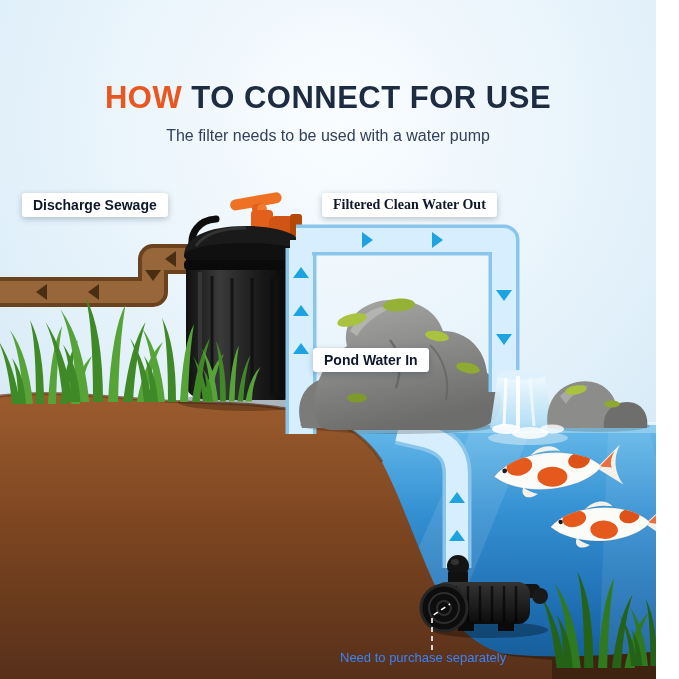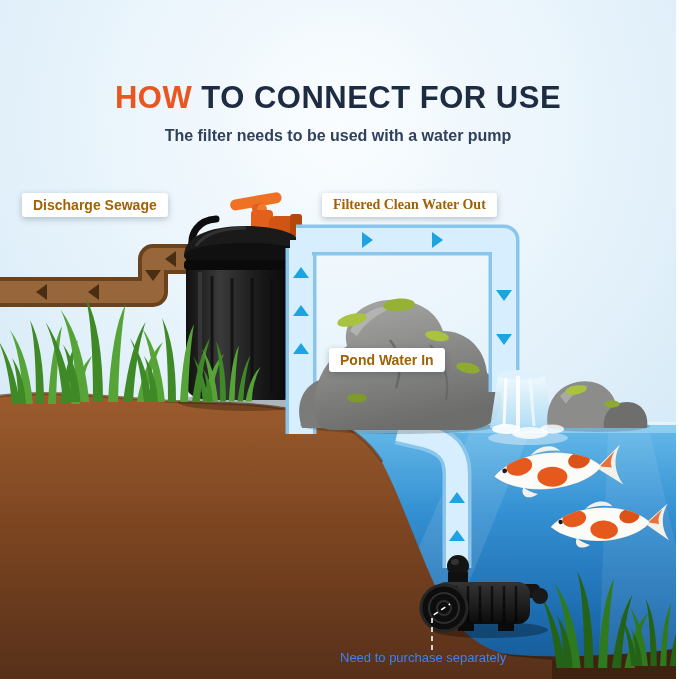--- a/index.html
+++ b/index.html
@@ -1,28 +1,28 @@
 <!DOCTYPE html>
 <html><head>
 <meta charset="utf-8">
 <style>
   html,body{margin:0;padding:0;background:#ffffff;}
   .stage{position:relative;width:656px;height:679px;overflow:hidden;
-         font-family:"Liberation Sans",sans-serif;padding-left:20px;}
+         font-family:"Liberation Sans",sans-serif;}
   svg.scene{position:absolute;left:0;top:0;}
   .header{position:absolute;top:80px;left:0;width:100%;text-align:center;}
   .title{margin:0;font-size:31px;font-weight:800;letter-spacing:.5px;color:#1E2C42;}
   .title .hl{color:#EA561F;}
-  .subtitle{margin:11px 0 0;font-size:16px;font-weight:700;color:#31415C;}
+  .subtitle{margin:11px 0 0;font-size:16px;font-weight:400;color:#31415C;}
   .tag{position:absolute;background:#ffffff;border-radius:3px;
        box-shadow:0 2px 6px rgba(30,50,80,.28);padding:4px 11px;
-       font-size:14px;font-weight:700;color:#a16207;white-space:nowrap;}
+       font-size:14px;font-weight:700;color:#0f172a;white-space:nowrap;}
   #tag-discharge{left:22px;top:193px;}
   #tag-filtered{left:322px;top:193px;font-family:Liberation Serif, serif;}
-  #tag-pond{left:329px;top:348px;}
+  #tag-pond{left:313px;top:348px;}
   .note{position:absolute;left:340px;top:650px;font-size:13px;color:#3b82f6;}
   .g1{fill:#56A437}.g2{fill:#3F8A27}
   .gd1{fill:#2F7A1F}.gd2{fill:#246317}
 </style>
 </head>
 <body>
 
 <div class="stage">
 
 <svg class="scene" width="679" height="679" viewBox="0 0 679 679">

